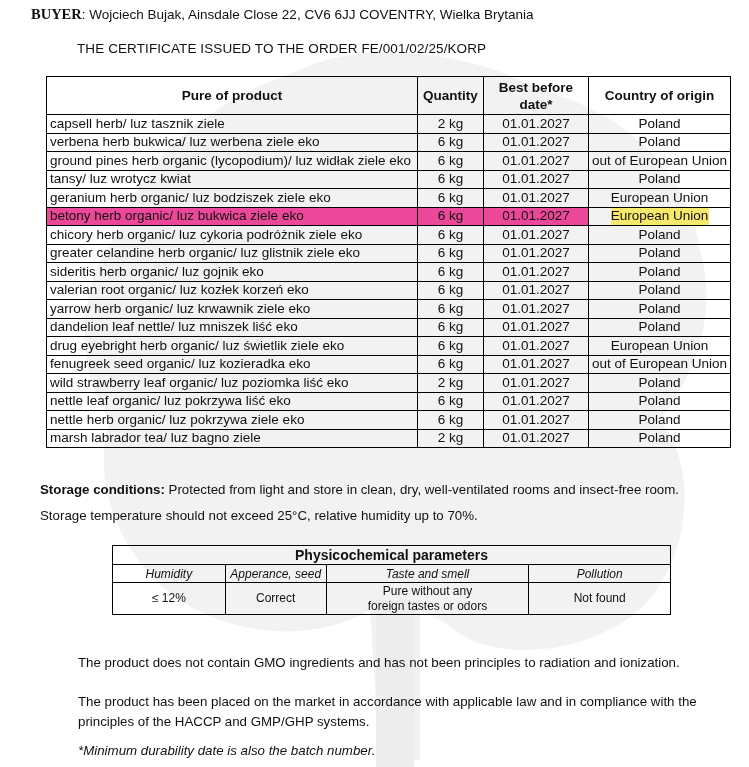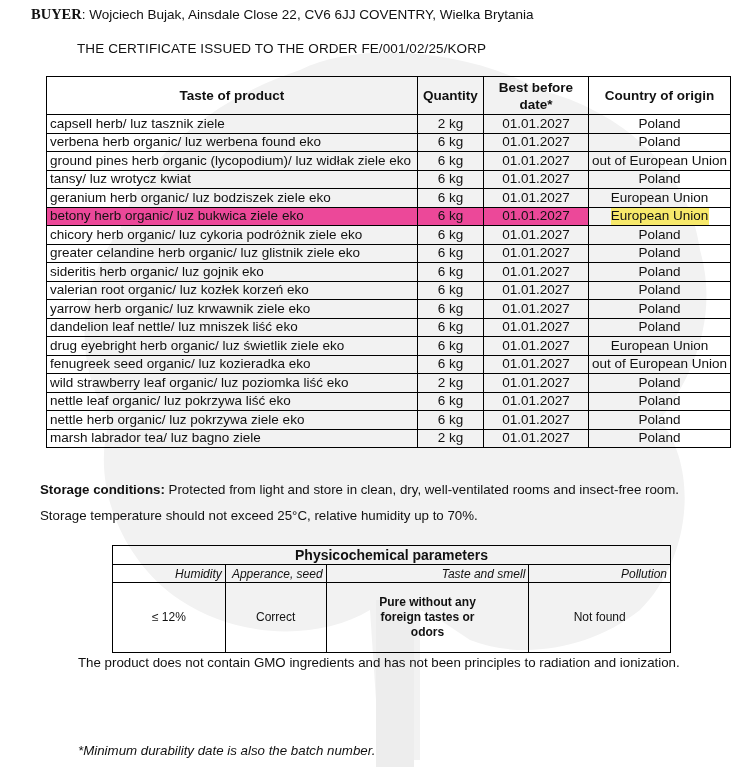--- a/index.html
+++ b/index.html
@@ -34,21 +34,21 @@
   .storage1 { position:absolute; left:40px; top:482px; font-size:13.3px; white-space:nowrap; }
   .storage1 .lbl { font-weight:bold; }
   .storage2 { position:absolute; left:40px; top:508px; font-size:13.3px; white-space:nowrap; }
 
   table.params {
     position:absolute; left:112px; top:545px; width:559px;
     border-collapse:collapse; font-size:12px; text-align:center;
   }
   table.params td, table.params th { border:1px solid #000; padding:0 3px; }
   table.params th { font-size:14px; font-weight:bold; height:18px; }
-  table.params td.sub { font-style:italic; height:17px;text-align:right; }
+  table.params td.sub { font-style:italic; height:17px; }
   table.params td.val { height:31px; line-height:15px; }
   table.params col.p1 { width:113px; }
   table.params col.p2 { width:101px; }
   table.params col.p3 { width:203px; }
   table.params col.p4 { width:142px; }
 
   .note1 { position:absolute; left:78px; top:655px; font-size:13.3px; white-space:nowrap; }
   .note2 { position:absolute; left:78px; top:692px; font-size:13.3px; line-height:20px; width:640px; }
   .note3 { position:absolute; left:78px; top:743px; font-size:13.3px; font-style:italic; white-space:nowrap; }
 </style>
@@ -67,35 +67,35 @@
 
   <table class="products">
     <colgroup>
         <col class="c1">
         <col class="c2">
         <col class="c3">
         <col class="c4">
       </colgroup>
     <thead>
       <tr>
-        <th>Taste of product</th>
+        <th>Pure of product</th>
         <th>Quantity</th>
         <th style="white-space:normal;">Best before date*</th>
         <th>Country of origin</th>
       </tr>
     </thead>
     <tbody id="product-rows">
         <tr>
           <td>capsell herb/ luz tasznik ziele</td>
           <td class="c">2 kg</td>
           <td class="c">01.01.2027</td>
           <td class="c country">Poland</td>
         </tr>
         <tr>
-          <td>verbena herb organic/ luz werbena found eko</td>
+          <td>verbena herb bukwica/ luz werbena ziele eko</td>
           <td class="c">6 kg</td>
           <td class="c">01.01.2027</td>
           <td class="c country">Poland</td>
         </tr>
         <tr>
           <td>ground pines herb organic (lycopodium)/ luz widłak ziele eko</td>
           <td class="c">6 kg</td>
           <td class="c">01.01.2027</td>
           <td class="c country">out of European Union</td>
         </tr>
@@ -208,21 +208,22 @@
         </tr>
     <tr>
       <td class="sub">Humidity</td>
       <td class="sub">Apperance, seed</td>
       <td class="sub">Taste and smell</td>
       <td class="sub">Pollution</td>
     </tr>
     <tr>
       <td class="val">≤ 12%</td>
       <td class="val">Correct</td>
-      <td class="val" style="padding:12px 40px;font-weight:bold;">Pure without any foreign tastes or odors</td>
+      <td class="val" style="padding:0 40px;">Pure without any foreign tastes or odors</td>
       <td class="val">Not found</td>
     </tr>
   </tbody>
     </table>
 
   <div class="note1">The product does not contain GMO ingredients and has not been principles to radiation and ionization.</div>
+  <div class="note2">The product has been placed on the market in accordance with applicable law and in compliance with the principles of the HACCP and GMP/GHP systems.</div>
   <div class="note3">*Minimum durability date is also the batch number.</div>
 </div>
 
 </body></html>

